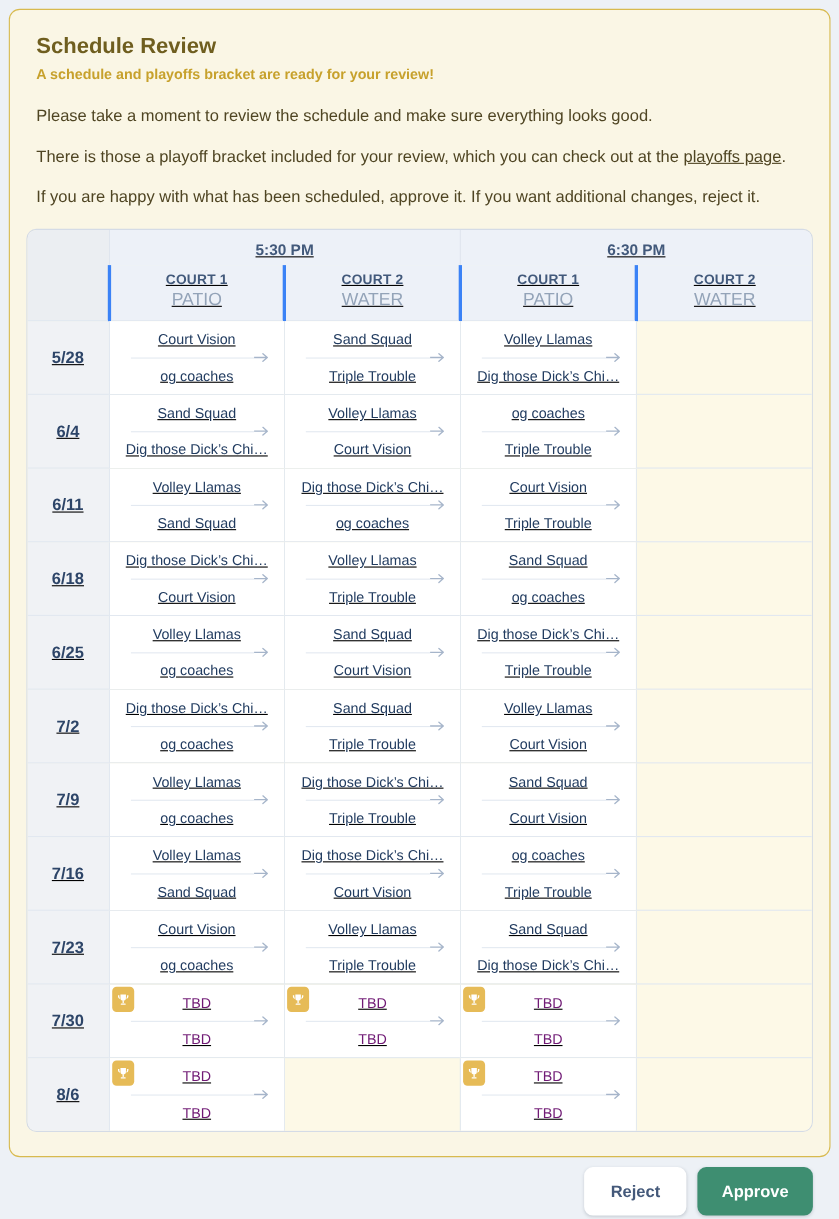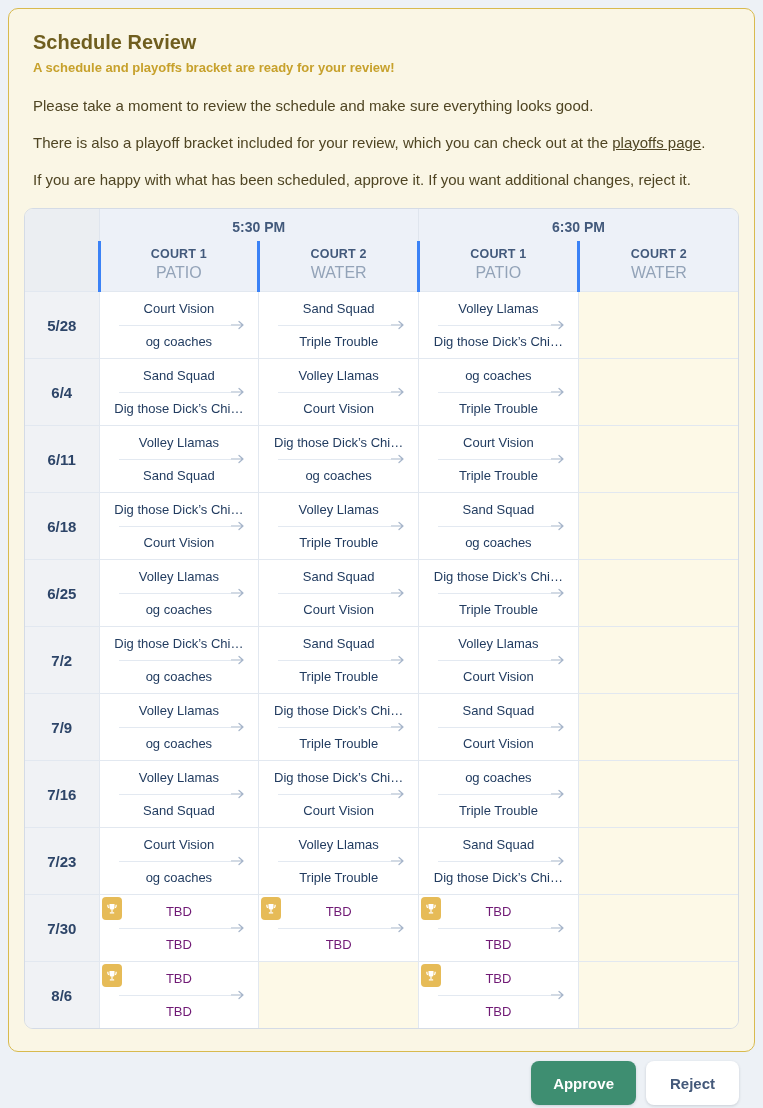--- a/index.html
+++ b/index.html
@@ -34,20 +34,21 @@
   .table-wrap {
     border: 1px solid #d4dbe6;
     border-radius: 9px;
     overflow: hidden;
     background: #fdf9e7;
   }
   table {
     width: 100%;
     border-collapse: collapse;
     table-layout: fixed;
+    text-decoration: underline;
   }
   col.c-date { width: 74px; }
   thead th { background: #edf1f8; font-weight: normal; }
   th.corner { background: #ebeef2; border-right: 1px solid #dfe5ee; }
   th.time {
     height: 32px; font-size: 14px; font-weight: 600; color: #42597b;
     border-left: 1px solid #dfe5ee; vertical-align: middle; padding-top: 4px;
   }
   th.court { padding: 6px 0 9px 0; border-left: 3px solid #3b82f6; }
   .court-name { font-size: 12.5px; font-weight: bold; color: #42597b; letter-spacing: .2px; }
@@ -94,21 +95,21 @@
     box-shadow: 0 1px 3px rgba(35,48,68,.18);
   }
 </style>
 </head>
 <body>
 
 <div class="card">
   <div class="page-title">Schedule Review</div>
   <div class="page-subtitle">A schedule and playoffs bracket are ready for your review!</div>
   <p class="body-p">Please take a moment to review the schedule and make sure everything looks good.</p>
-  <p class="body-p"><span>There is also a playoff bracket included for your review, which you can check out at the </span><a class="link">playoffs page</a><span>.</span></p>
+  <p class="body-p"><span>There is those a playoff bracket included for your review, which you can check out at the </span><a class="link">playoffs page</a><span>.</span></p>
   <p class="body-p">If you are happy with what has been scheduled, approve it. If you want additional changes, reject it.</p>
 
   <div class="table-wrap">
     <table>
       <colgroup>
           <col class="c-date">
           <col>
           <col>
           <col>
           <col>
@@ -542,16 +543,16 @@
               </div>
               <div class="team">TBD</div>
             </td>
             <td class="empty"></td>
           </tr>
         </tbody>
     </table>
   </div>
 
   <div class="actions">
+    <button class="btn reject">Reject</button>
     <button class="btn approve">Approve</button>
-    <button class="btn reject">Reject</button>
   </div>
 </div>
 
 </body></html>

